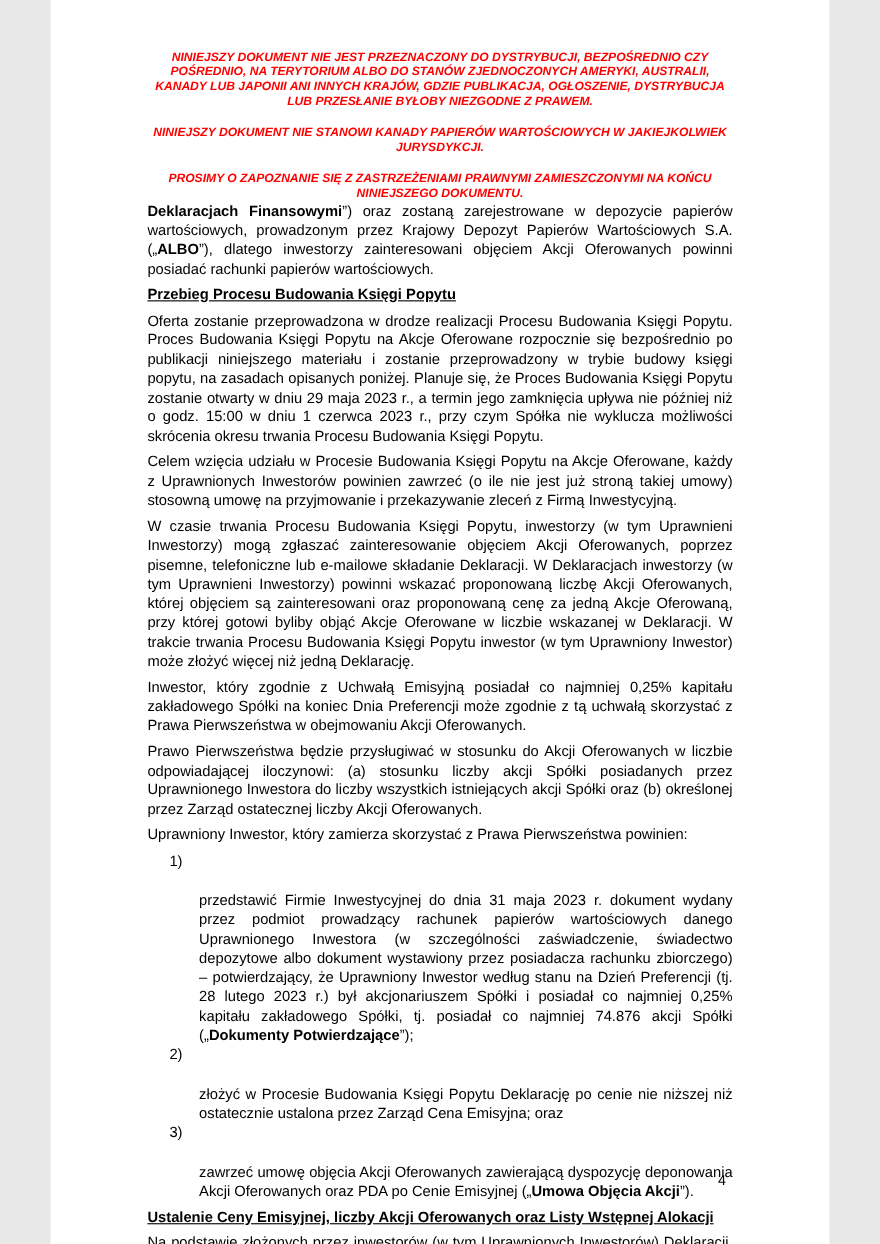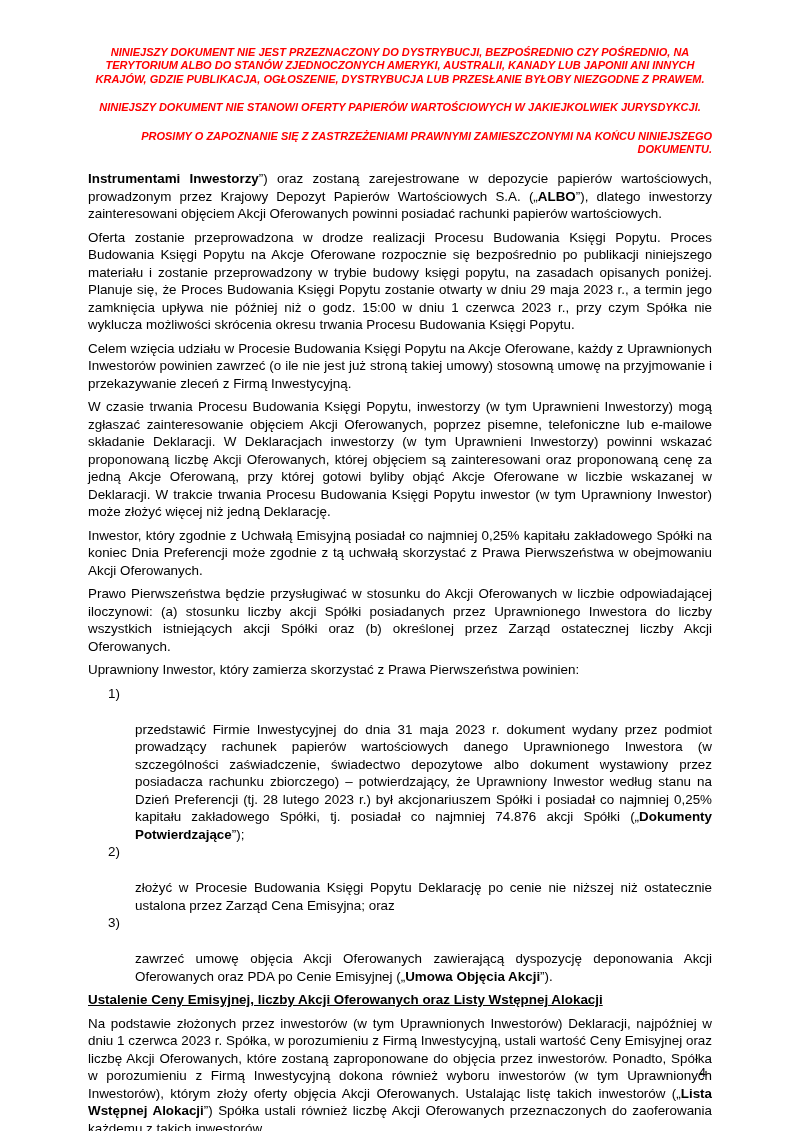--- a/index.html
+++ b/index.html
@@ -1,39 +1,39 @@
 <!DOCTYPE html>
 <html lang="pl"><head>
 <meta charset="utf-8">
 <style>
   html, body { margin: 0; padding: 0; background: #e8e8e8; }
   .page {
     position: relative;
-    width: 800px;
+    width: 708px;
     height: 1131px;
     margin: 0 auto;
     background: #ffffff;
     box-sizing: border-box;
     padding: 46px 88px 0 88px;
     font-family: "Liberation Sans", "DejaVu Sans", sans-serif;
     font-size: 13.4px;
     line-height: 17.5px;
     color: #000000;
     overflow: hidden;
   }
   .disclaimer {
     color: #FF0000;
     font-weight: bold;
     font-style: italic;
     font-size: 11px;
     line-height: 13.4px;
     text-align: center;
   }
   .disclaimer p { margin: 0 0 15px 0; }
-  .disclaimer p:last-child { margin-bottom: 14px; text-align: right; }
+  .disclaimer p:last-child { margin-bottom: 0; }
   .para {
     text-align: justify;
     margin: 0 0 6px 0;
   }
   .para.bold { font-weight: normal; }
   .heading {
     font-size: 13.4px;
     line-height: 17.5px;
     font-weight: bold;
     text-decoration: underline;
@@ -58,27 +58,28 @@
     font-size: 13px;
   }
 </style>
 </head>
 <body>
 
 <div class="page">
 
   <div class="disclaimer">
     <p>NINIEJSZY DOKUMENT NIE JEST PRZEZNACZONY DO DYSTRYBUCJI, BEZPOŚREDNIO CZY POŚREDNIO, NA TERYTORIUM ALBO DO STANÓW ZJEDNOCZONYCH AMERYKI, AUSTRALII, KANADY LUB JAPONII ANI INNYCH KRAJÓW, GDZIE PUBLIKACJA, OGŁOSZENIE, DYSTRYBUCJA LUB PRZESŁANIE BYŁOBY NIEZGODNE Z PRAWEM.</p>
-    <p>NINIEJSZY DOKUMENT NIE STANOWI OFERTY PAPIERÓW WARTOŚCIOWYCH W JAKIEJKOLWIEK JURYSDYKCJI.</p>
+    <p>NINIEJSZY DOKUMENT NIE STANOWI KANADY PAPIERÓW WARTOŚCIOWYCH W JAKIEJKOLWIEK JURYSDYKCJI.</p>
     <p>PROSIMY O ZAPOZNANIE SIĘ Z ZASTRZEŻENIAMI PRAWNYMI ZAMIESZCZONYMI NA KOŃCU NINIEJSZEGO DOKUMENTU.</p>
   </div>
 
   <div>
-    <p class="para"><b>Instrumentami Inwestorzy</b>”) oraz zostaną zarejestrowane w depozycie papierów wartościowych, prowadzonym przez Krajowy Depozyt Papierów Wartościowych S.A. („<b>ALBO</b>”), dlatego inwestorzy zainteresowani objęciem Akcji Oferowanych powinni posiadać rachunki papierów wartościowych.</p>
+    <p class="para"><b>Deklaracjach Finansowymi</b>”) oraz zostaną zarejestrowane w depozycie papierów wartościowych, prowadzonym przez Krajowy Depozyt Papierów Wartościowych S.A. („<b>ALBO</b>”), dlatego inwestorzy zainteresowani objęciem Akcji Oferowanych powinni posiadać rachunki papierów wartościowych.</p>
 
+    <div class="heading">Przebieg Procesu Budowania Księgi Popytu</div>
 
     <p class="para">Oferta zostanie przeprowadzona w drodze realizacji Procesu Budowania Księgi Popytu. Proces Budowania Księgi Popytu na Akcje Oferowane rozpocznie się bezpośrednio po publikacji niniejszego materiału i zostanie przeprowadzony w trybie budowy księgi popytu, na zasadach opisanych poniżej. Planuje się, że Proces Budowania Księgi Popytu zostanie otwarty w dniu 29 maja 2023 r., a termin jego zamknięcia upływa nie później niż o godz. 15:00 w dniu 1 czerwca 2023 r., przy czym Spółka nie wyklucza możliwości skrócenia okresu trwania Procesu Budowania Księgi Popytu.</p>
 
     <p class="para bold">Celem wzięcia udziału w Procesie Budowania Księgi Popytu na Akcje Oferowane, każdy z Uprawnionych Inwestorów powinien zawrzeć (o ile nie jest już stroną takiej umowy) stosowną umowę na przyjmowanie i przekazywanie zleceń z Firmą Inwestycyjną.</p>
 
     <p class="para">W czasie trwania Procesu Budowania Księgi Popytu, inwestorzy (w tym Uprawnieni Inwestorzy) mogą zgłaszać zainteresowanie objęciem Akcji Oferowanych, poprzez pisemne, telefoniczne lub e-mailowe składanie Deklaracji. W Deklaracjach inwestorzy (w tym Uprawnieni Inwestorzy) powinni wskazać proponowaną liczbę Akcji Oferowanych, której objęciem są zainteresowani oraz proponowaną cenę za jedną Akcje Oferowaną, przy której gotowi byliby objąć Akcje Oferowane w liczbie wskazanej w Deklaracji. W trakcie trwania Procesu Budowania Księgi Popytu inwestor (w tym Uprawniony Inwestor) może złożyć więcej niż jedną Deklarację.</p>
 
     <p class="para">Inwestor, który zgodnie z Uchwałą Emisyjną posiadał co najmniej 0,25% kapitału zakładowego Spółki na koniec Dnia Preferencji może zgodnie z tą uchwałą skorzystać z Prawa Pierwszeństwa w obejmowaniu Akcji Oferowanych.</p>
 
     <p class="para">Prawo Pierwszeństwa będzie przysługiwać w stosunku do Akcji Oferowanych w liczbie odpowiadającej iloczynowi: (a) stosunku liczby akcji Spółki posiadanych przez Uprawnionego Inwestora do liczby wszystkich istniejących akcji Spółki oraz (b) określonej przez Zarząd ostatecznej liczby Akcji Oferowanych.</p>

